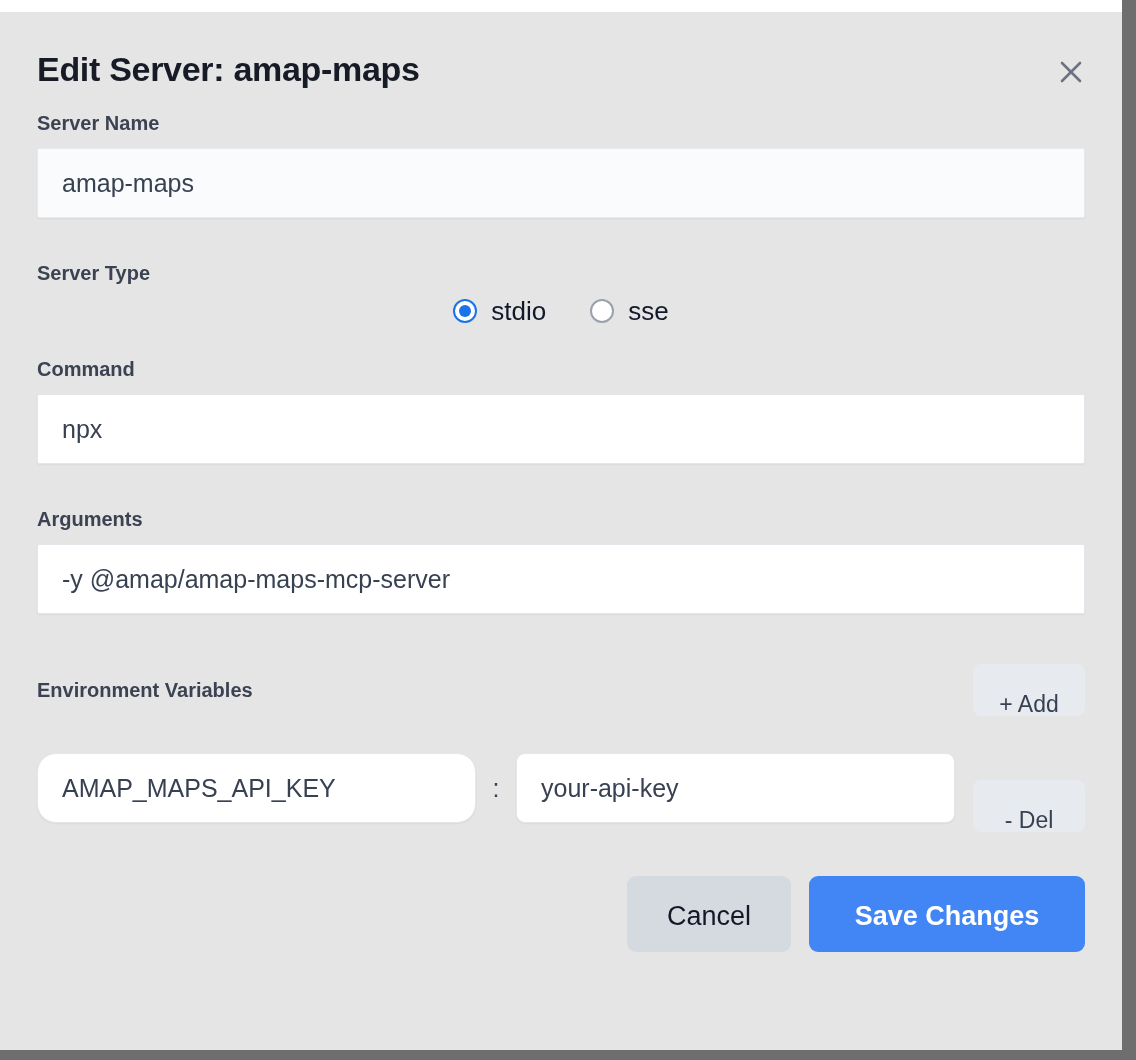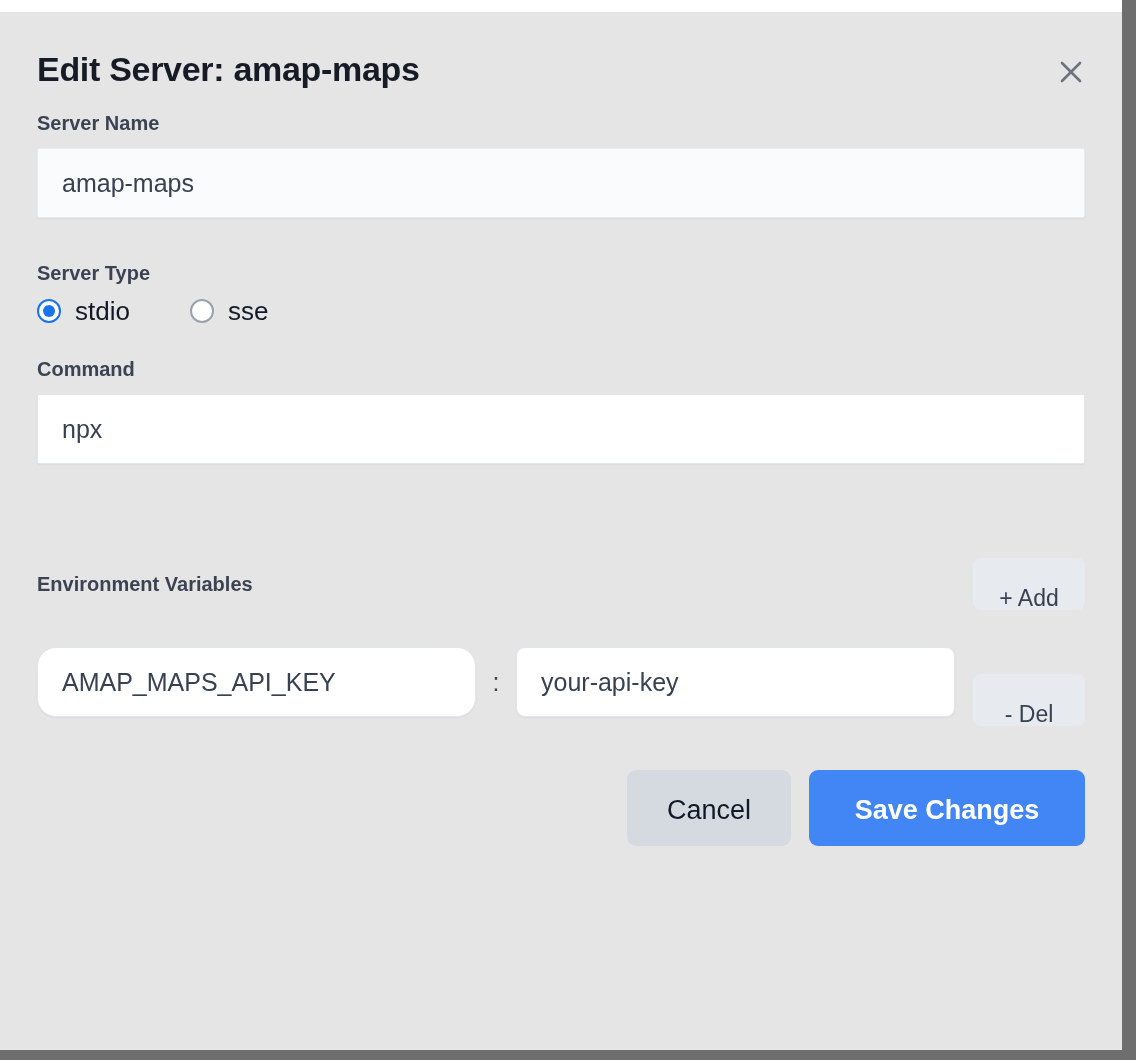--- a/index.html
+++ b/index.html
@@ -109,22 +109,23 @@
   .block { margin-bottom: 0; }
   .gap-after-name { height: 44px; }
   .gap-after-radio { height: 34px; }
   .gap-after-cmd { height: 44px; }
   .gap-after-args { height: 48px; }
 
   
   .radio-row {
     display: flex;
     align-items: center;
-    gap: 16px;
+    gap: 0;
     margin-top: 2px;
+    justify-content: center;
   }
   .radio-opt {
     display: flex;
     align-items: center;
     cursor: pointer;
   }
   .radio-opt + .radio-opt { margin-left: 44px; }
   .radio-mark {
     width: 24px;
     height: 24px;
@@ -291,20 +292,24 @@
     </div>
   </div>
   <div class="gap-after-radio"></div>
 
   <div class="block">
     <div class="field-label">Command</div>
     <input class="text-input" type="text" value="npx" style="">
   </div>
   <div class="gap-after-cmd"></div>
 
+  <div class="block">
+    <div class="field-label">Arguments</div>
+    <input class="text-input" type="text" value="-y @amap/amap-maps-mcp-server" style="">
+  </div>
   <div class="gap-after-args"></div>
 
   <div class="block">
     <div class="env-head">
       <div class="env-title">Environment Variables</div>
       <button class="btn-small">+ Add</button>
     </div>
 
     <div class="env-row">
       <input class="env-key" type="text" value="AMAP_MAPS_API_KEY" style="">

